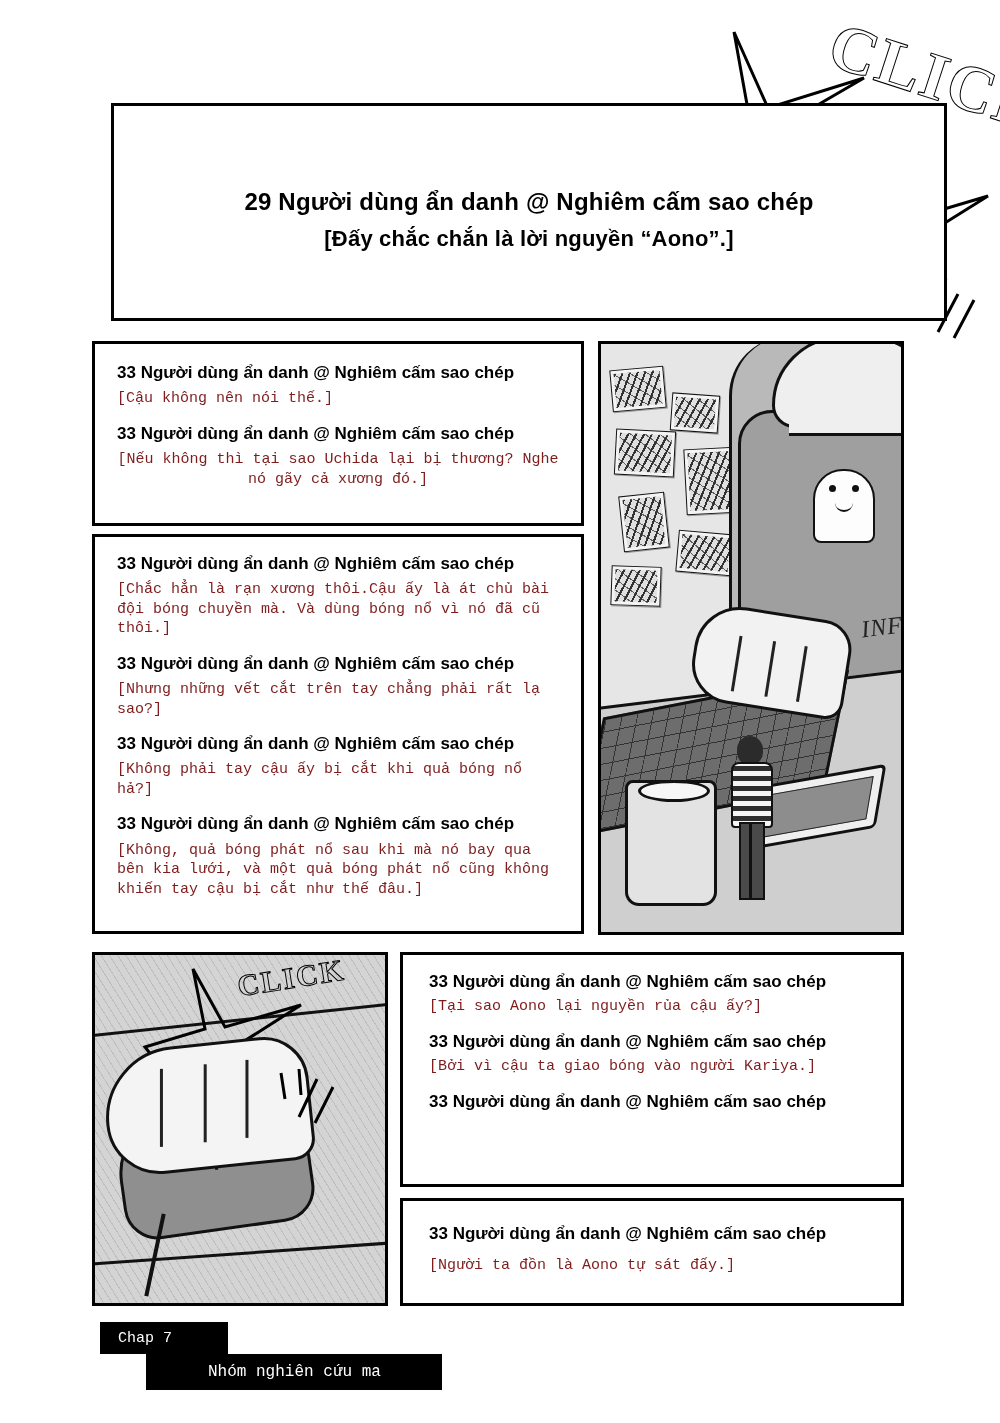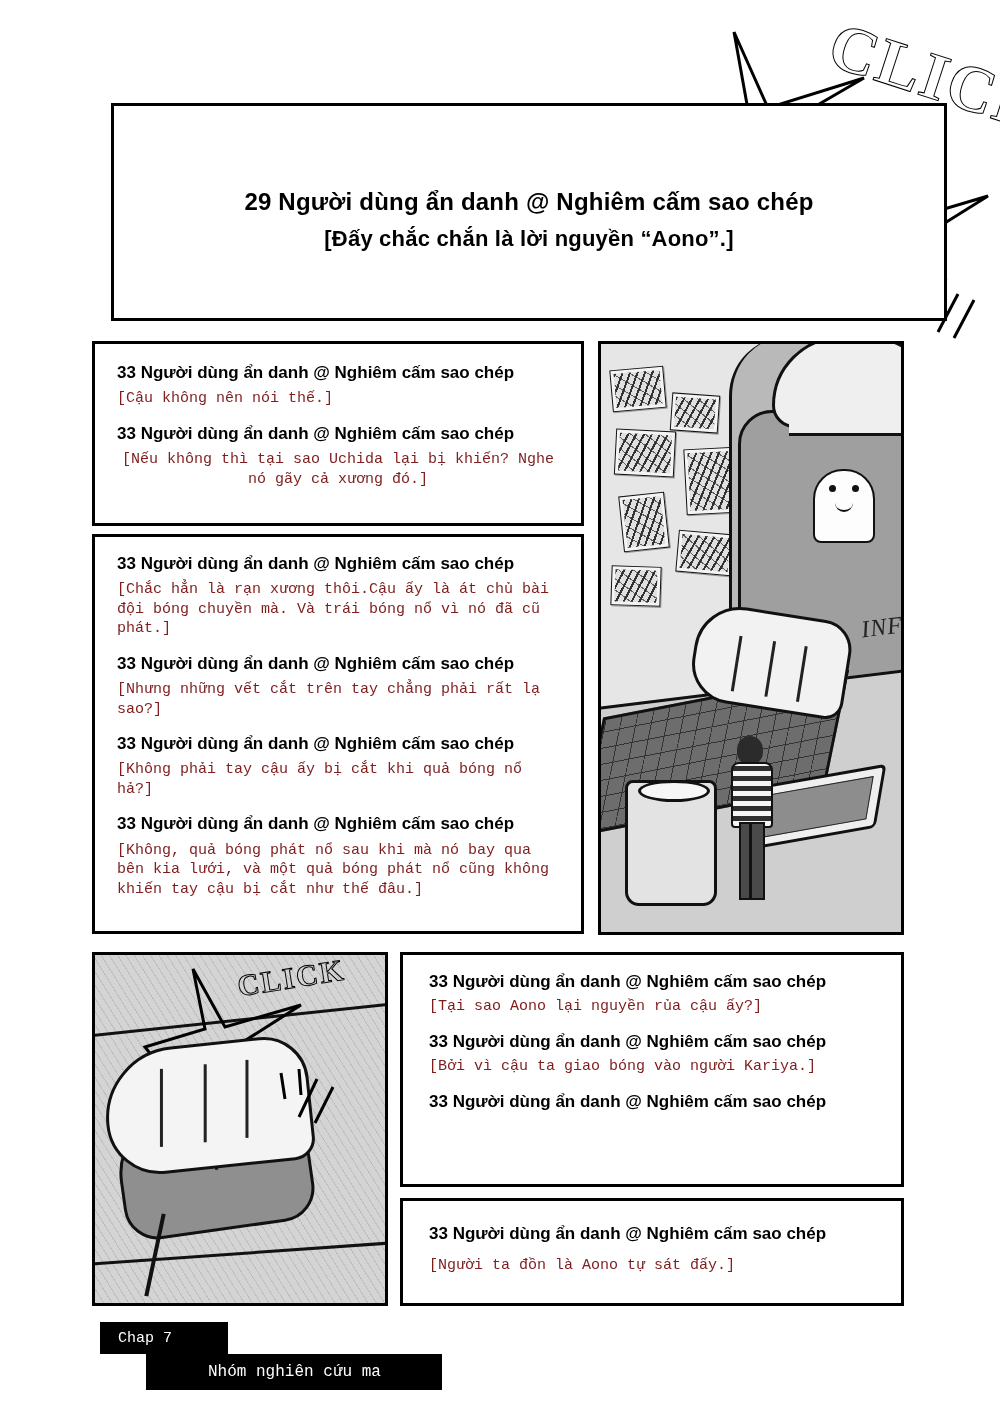--- a/index.html
+++ b/index.html
@@ -334,28 +334,28 @@
     </div>
   </div>
 
   <div class="box" id="thread-box-1">
     <div class="post">
       <div class="post-head">33 Người dùng ẩn danh @ Nghiêm cấm sao chép</div>
       <div class="post-body">[Cậu không nên nói thế.]</div>
     </div>
     <div class="post">
       <div class="post-head">33 Người dùng ẩn danh @ Nghiêm cấm sao chép</div>
-      <div class="post-body">[Nếu không thì tại sao Uchida lại bị khiến? Nghe nó gãy cả xương đó.]</div>
+      <div class="post-body">[Nếu không thì tại sao Uchida lại bị thương? Nghe nó gãy cả xương đó.]</div>
     </div>
   </div>
 
   <div class="box" id="thread-box-2">
     <div class="post">
       <div class="post-head">33 Người dùng ẩn danh @ Nghiêm cấm sao chép</div>
-      <div class="post-body">[Chắc hẳn là rạn xương thôi.Cậu ấy là át chủ bài đội bóng chuyền mà. Và trái bóng nổ vì nó đã cũ phát.]</div>
+      <div class="post-body">[Chắc hẳn là rạn xương thôi.Cậu ấy là át chủ bài đội bóng chuyền mà. Và dùng bóng nổ vì nó đã cũ thôi.]</div>
     </div>
     <div class="post">
       <div class="post-head">33 Người dùng ẩn danh @ Nghiêm cấm sao chép</div>
       <div class="post-body">[Nhưng những vết cắt trên tay chẳng phải rất lạ sao?]</div>
     </div>
     <div class="post">
       <div class="post-head">33 Người dùng ẩn danh @ Nghiêm cấm sao chép</div>
       <div class="post-body">[Không phải tay cậu ấy bị cắt khi quả bóng nổ hả?]</div>
     </div>
     <div class="post">

